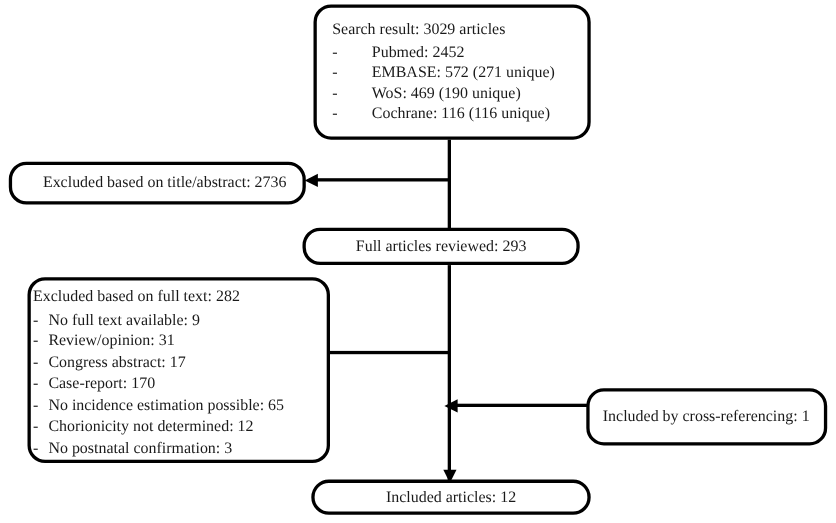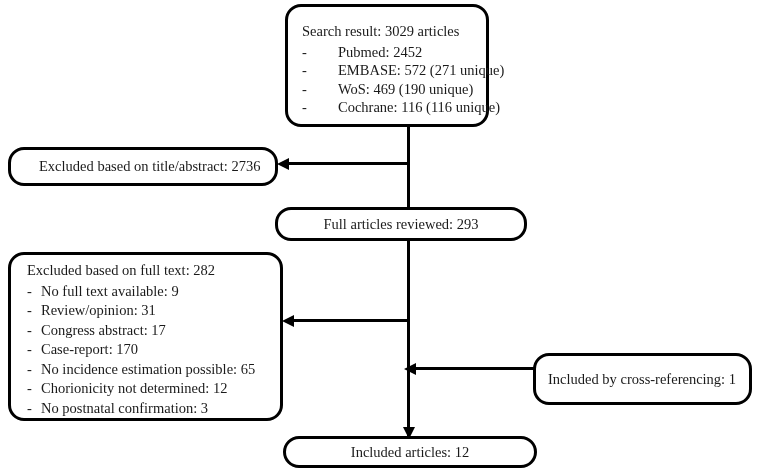--- a/index.html
+++ b/index.html
@@ -52,24 +52,24 @@
     flex: 0 0 auto;
   }
   .btext {
     display: inline-block;
   }
 
   
   #node-search {
     left: 285px;
     top: 4px;
-    width: 204px;
+    width: 252px;
     height: 123px;
     padding: 7px 0 7px 14px;
-    justify-content: flex-end;
+    justify-content: center;
   }
   #node-search .node-title { margin-bottom: 2px; }
   #node-search .dash { width: 36px; }
 
   
   #node-excluded-title {
     left: 8px;
     top: 147px;
     width: 270px;
     height: 39px;
@@ -79,25 +79,25 @@
   
   #node-full-reviewed {
     left: 275px;
     top: 207px;
     width: 252px;
     height: 34px;
   }
 
   
   #node-excluded-full {
-    left: 8px;
+    left: 25px;
     top: 252px;
     width: 275px;
     height: 169px;
-    padding: 6px 0 6px 16px;
+    padding: 6px 0 6px 2px;
     justify-content: flex-start;
   }
   #node-excluded-full .node-title { margin-bottom: 1px; }
   #node-excluded-full .dash { width: 14px; }
   #node-excluded-full .bullets li { margin-top: 1px; }
 
   
   #node-crossref {
     left: 533px;
     top: 353px;

